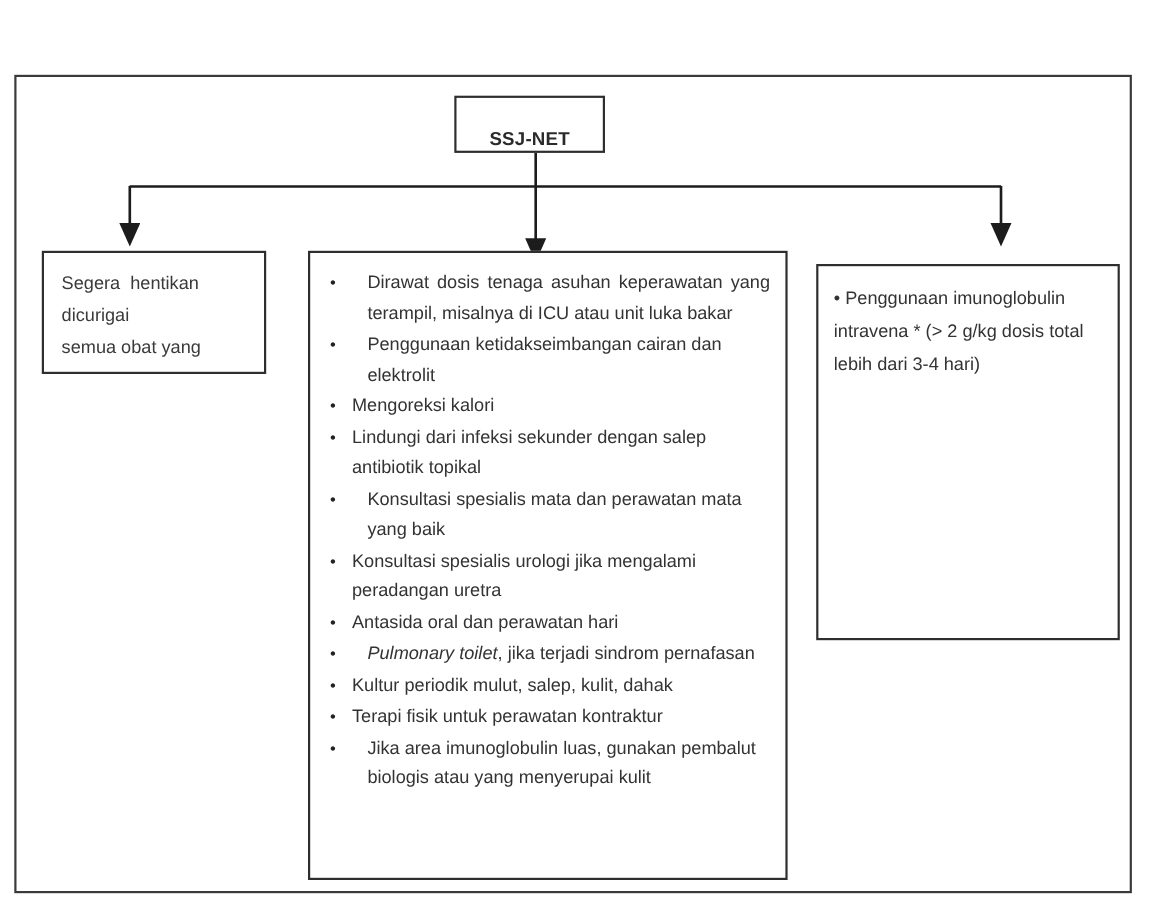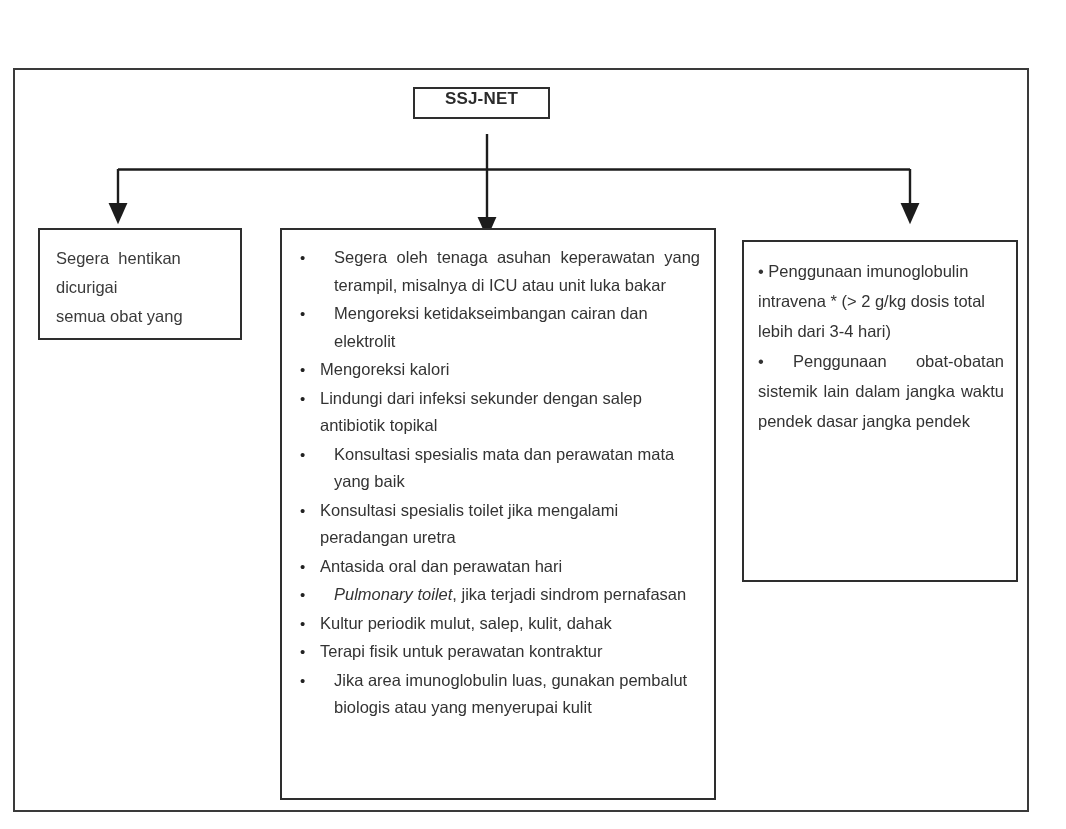--- a/index.html
+++ b/index.html
@@ -34,23 +34,23 @@
     position: absolute;
     border: 2px solid #2e2e2e;
     box-sizing: border-box;
     background: #ffffff;
   }
   
   .root-node {
     left: 413px;
     top: 87px;
     width: 137px;
-    height: 32px;
+    height: 52px;
     display: flex;
-    align-items: flex-start;
+    align-items: flex-end;
     justify-content: center;
   }
   .root-label {
     font-size: 17px;
     font-weight: bold;
     letter-spacing: 0.2px;
     color: #2b2b2b;
   }
   
   .connectors {
@@ -166,41 +166,41 @@
   <div class="node left-node">
     <div class="line">Segera  hentikan</div>
     <div class="line">dicurigai</div>
     <div class="line">semua obat yang</div>
   </div>
 
   <div class="node center-node">
     <ul class="bullet-list">
       <li class="wide just">
         <span class="bul">•</span>
-        <span class="txt">Segera oleh tenaga asuhan keperawatan yang terampil, misalnya di ICU atau unit luka bakar</span>
-      </li>
-      <li class="wide">
-        <span class="bul">•</span>
-        <span class="txt">Mengoreksi ketidakseimbangan cairan dan elektrolit</span>
+        <span class="txt">Dirawat dosis tenaga asuhan keperawatan yang terampil, misalnya di ICU atau unit luka bakar</span>
+      </li>
+      <li class="wide">
+        <span class="bul">•</span>
+        <span class="txt">Penggunaan ketidakseimbangan cairan dan elektrolit</span>
       </li>
       <li>
         <span class="bul">•</span>
         <span class="txt">Mengoreksi kalori</span>
       </li>
       <li>
         <span class="bul">•</span>
         <span class="txt">Lindungi dari infeksi sekunder dengan salep antibiotik topikal</span>
       </li>
       <li class="wide">
         <span class="bul">•</span>
         <span class="txt">Konsultasi spesialis mata dan perawatan mata yang baik</span>
       </li>
       <li>
         <span class="bul">•</span>
-        <span class="txt">Konsultasi spesialis toilet jika mengalami peradangan uretra</span>
+        <span class="txt">Konsultasi spesialis urologi jika mengalami peradangan uretra</span>
       </li>
       <li>
         <span class="bul">•</span>
         <span class="txt">Antasida oral dan perawatan hari</span>
       </li>
       <li class="wide">
         <span class="bul">•</span>
         <span class="txt"><em class="it">Pulmonary toilet</em><span>, jika terjadi sindrom pernafasan</span></span>
       </li>
       <li>
@@ -213,16 +213,15 @@
       </li>
       <li class="wide">
         <span class="bul">•</span>
         <span class="txt">Jika area imunoglobulin luas, gunakan pembalut biologis atau yang menyerupai kulit</span>
       </li>
     </ul>
   </div>
 
   <div class="node right-node">
     <div class="right-block">• Penggunaan imunoglobulin intravena * (&gt; 2 g/kg dosis total lebih dari 3-4 hari)</div>
-    <div class="right-block just">• Penggunaan obat-obatan sistemik lain dalam jangka waktu pendek dasar jangka pendek</div>
   </div>
 
 </div>
 
 </body></html>

